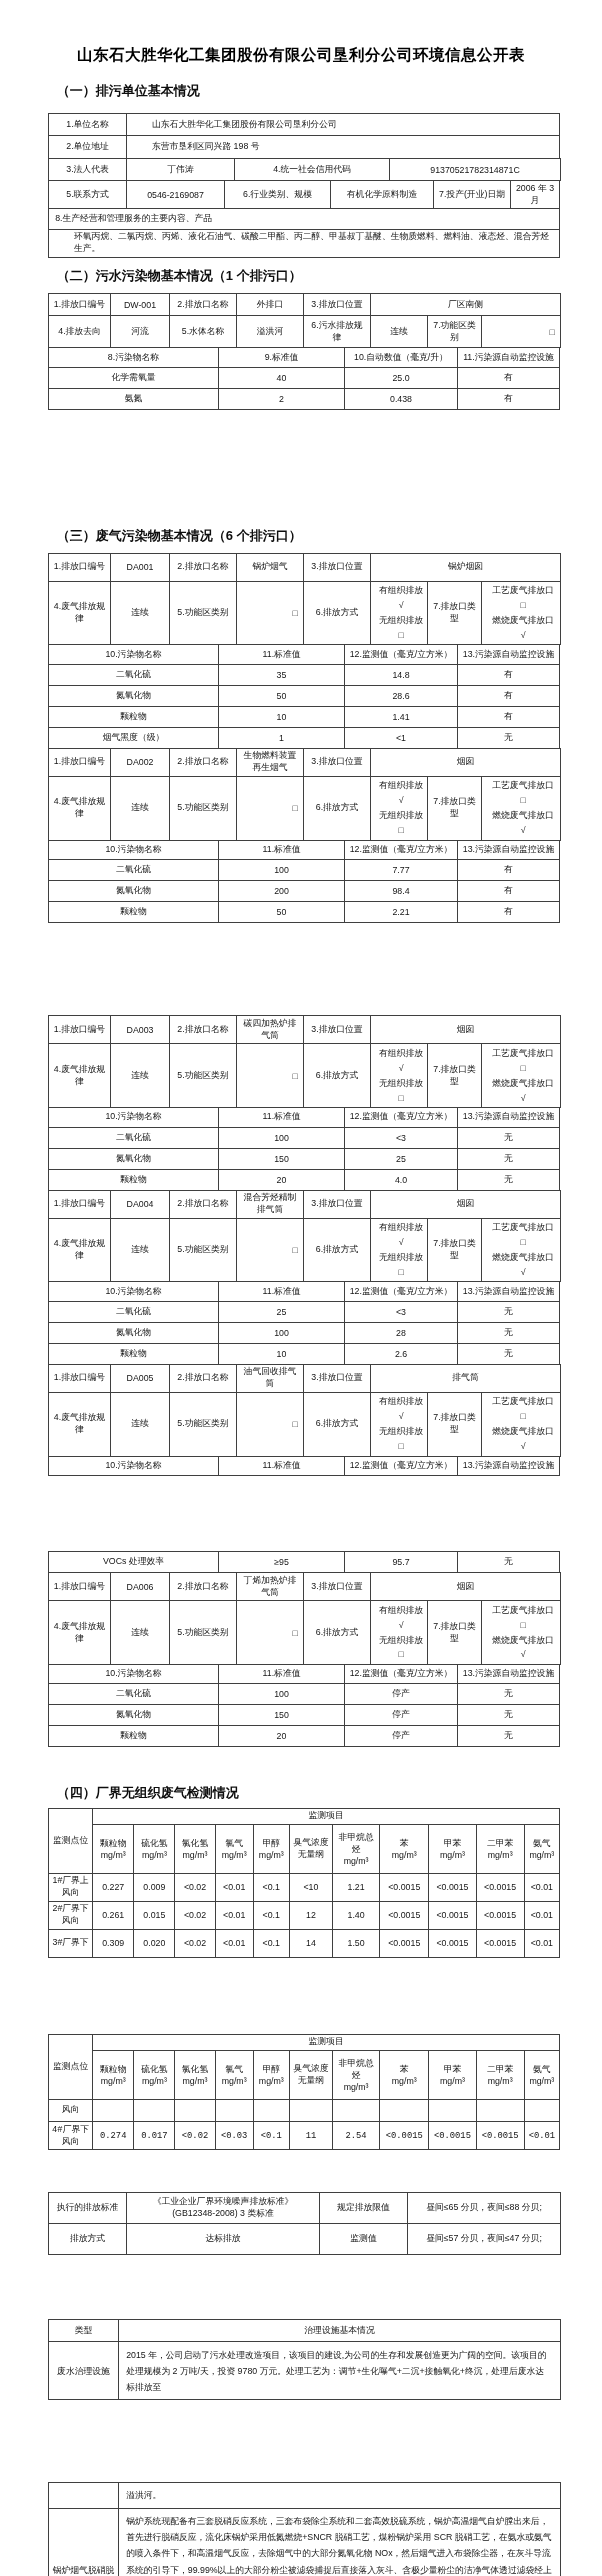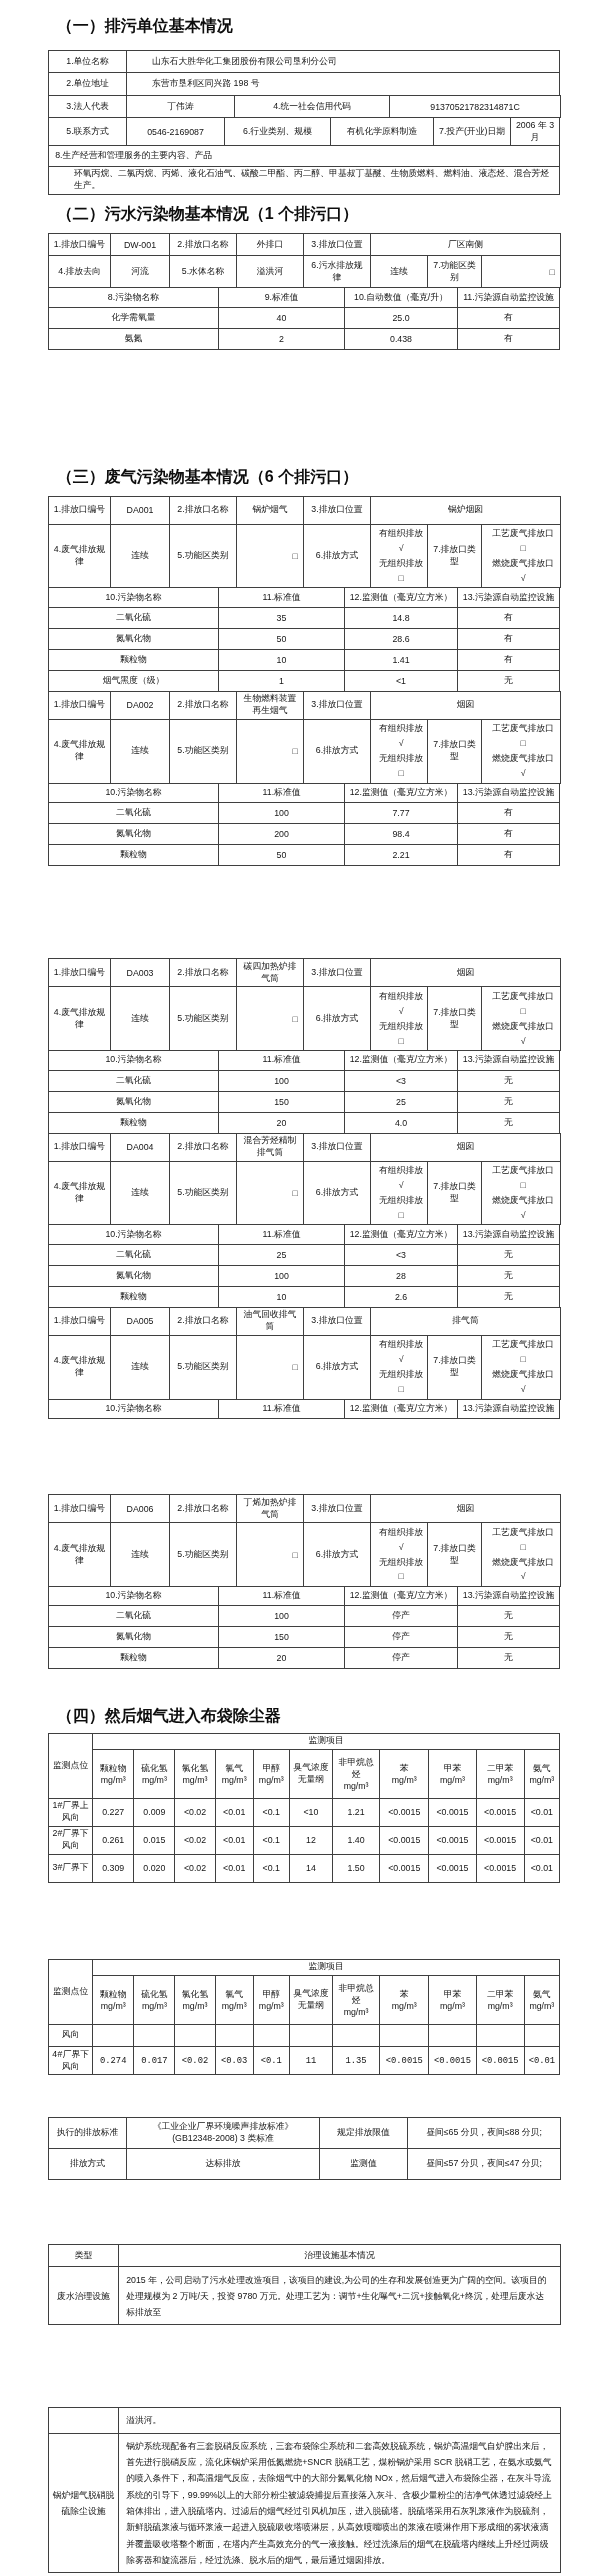--- a/index.html
+++ b/index.html
@@ -1,20 +1,20 @@
 <!DOCTYPE html>
 <html style="font-size:8.2px"><head>
 <meta charset="utf-8">
 <style>
   html,body{margin:0;padding:0;background:#ffffff;}
   .doc{width:602px;height:3830px;position:relative;overflow:hidden;background:#fff;
        font-family:"Liberation Sans", sans-serif;color:#1a1a1a;}
   .content{padding-left:48px;width:512px;}
   .title{padding-top:45px;font-size:15.5px;font-weight:bold;text-align:center;letter-spacing:0.5px;color:#000;}
-  h2.sec{font-size:16px;font-weight:bold;margin:0 0 0 8.8px;color:#0d0d0d;}
+  h2.sec{font-size:13px;font-weight:bold;margin:0 0 0 8.8px;color:#0d0d0d;}
   .sp{width:0.5px;}
   table.tbl{border-collapse:collapse;table-layout:fixed;width:512px;background:#fff;}
   table.tbl + table.tbl{margin-top:-1px;}
   .tbl td,.tbl th{border:1px solid #3f3f3f;text-align:center;vertical-align:middle;
       font-size:8.8px;font-weight:normal;padding:1.5px 3.1px;word-break:break-all;color:#141414;}
   .tl{text-align:left !important;padding-left:6.2px !important;}
   .pre{white-space:pre-line;}
   .indent{padding-left:25px !important;}
   .t1 td{height:18.5px;}
   .t1lab td{height:16.5px;}
@@ -36,20 +36,21 @@
   .t6 td{line-height:1.85;}
   .t6 td:first-child{width:70px;}
   .t6 td + td{text-align:left;padding:4.1px 7.2px;}
   .t6a td{height:26px;}
   colgroup col{}
 </style>
 </head>
 <body>
 
 <div class="doc">
+  <div class="title">山东石大胜华化工集团股份有限公司垦利分公司环境信息公开表</div>
 
   <div class="content">
     <div class="sp" style="height:15.5px"></div>
     <h2 class="sec">（一）排污单位基本情况</h2>
     <div class="sp" style="height:13.4px"></div>
 
     <table class="tbl t1">
       <colgroup>
           <col style="width:78px">
           <col style="width:433px">
@@ -605,20 +606,36 @@
             <th>10.污染物名称</th>
             <th>11.标准值</th>
             <th>12.监测值（毫克/立方米）</th>
             <th>13.污染源自动监控设施</th>
           </tr>
       </thead>
     </table>
 
     <div class="sp" style="height:75px"></div>
 
+    <table class="tbl poll">
+      <colgroup>
+          <col style="width:170px">
+          <col style="width:126px">
+          <col style="width:113px">
+          <col style="width:102px">
+        </colgroup>
+      <tbody>
+          <tr>
+            <td>VOCs 处理效率</td>
+            <td>≥95</td>
+            <td>95.7</td>
+            <td>无</td>
+          </tr>
+        </tbody>
+    </table>
 
     <table class="tbl outinfo">
       <colgroup>
           <col style="width:62px">
           <col style="width:59px">
           <col style="width:67px">
           <col style="width:67px">
           <col style="width:67px">
           <col style="width:190px">
         </colgroup>
@@ -690,21 +707,21 @@
           <tr>
             <td>颗粒物</td>
             <td>20</td>
             <td>停产</td>
             <td>无</td>
           </tr>
         </tbody>
     </table>
 
     <div class="sp" style="height:37px"></div>
-    <h2 class="sec">（四）然后烟气进入布袋除尘器</h2>
+    <h2 class="sec">（四）厂界无组织废气检测情况</h2>
     <div class="sp" style="height:5.2px"></div>
 
     <table class="tbl t4">
       <colgroup>
           <col style="width:44px">
           <col style="width:41px">
           <col style="width:41px">
           <col style="width:40px">
           <col style="width:38px">
           <col style="width:36px">
@@ -854,21 +871,21 @@
             <td></td>
           </tr>
           <tr>
             <td>4#厂界下风向</td>
             <td>0.274</td>
             <td>0.017</td>
             <td>&lt;0.02</td>
             <td>&lt;0.03</td>
             <td>&lt;0.1</td>
             <td>11</td>
-            <td>1.35</td>
+            <td>2.54</td>
             <td>&lt;0.0015</td>
             <td>&lt;0.0015</td>
             <td>&lt;0.0015</td>
             <td>&lt;0.01</td>
           </tr>
         </tbody>
     </table>
 
     <div class="sp" style="height:35px"></div>
     <div class="sp" style="height:6.7px"></div>

